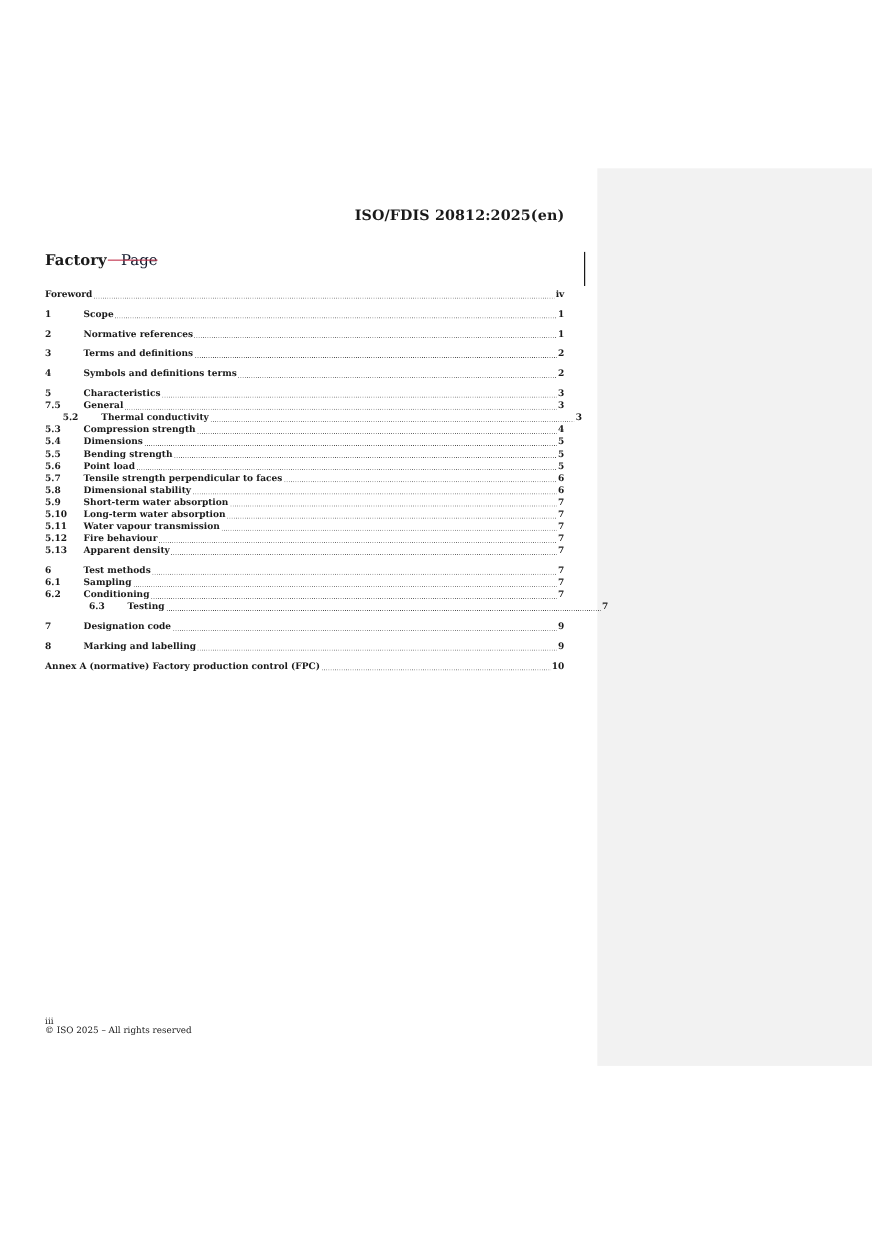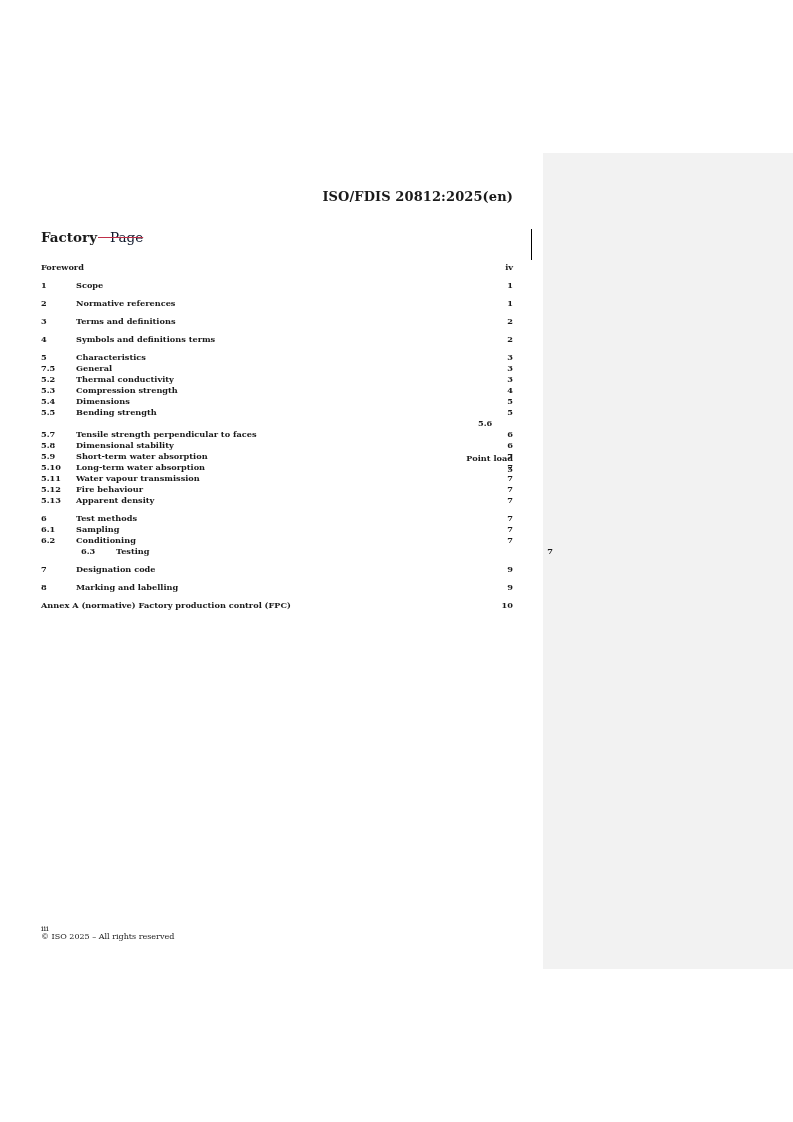--- a/index.html
+++ b/index.html
@@ -97,21 +97,21 @@
       <span class="toc-title">Characteristics</span>
       <span class="toc-leader"></span>
       <span class="toc-page">3</span>
     </div>
     <div class="toc-row" style="top: 101px;">
       <span class="toc-num">7.5</span>
       <span class="toc-title">General</span>
       <span class="toc-leader"></span>
       <span class="toc-page">3</span>
     </div>
-    <div class="toc-row" style="top: 112px;">
+    <div class="toc-row" style="top: 112px; margin-left: 16px;">
       <span class="toc-num">5.2</span>
       <span class="toc-title">Thermal conductivity</span>
       <span class="toc-leader"></span>
       <span class="toc-page">3</span>
     </div>
     <div class="toc-row" style="top: 123px;">
       <span class="toc-num">5.3</span>
       <span class="toc-title">Compression strength</span>
       <span class="toc-leader"></span>
       <span class="toc-page">4</span>
@@ -121,21 +121,21 @@
       <span class="toc-title">Dimensions</span>
       <span class="toc-leader"></span>
       <span class="toc-page">5</span>
     </div>
     <div class="toc-row" style="top: 145px;">
       <span class="toc-num">5.5</span>
       <span class="toc-title">Bending strength</span>
       <span class="toc-leader"></span>
       <span class="toc-page">5</span>
     </div>
-    <div class="toc-row" style="top: 156px; flex-direction: column;">
+    <div class="toc-row" style="top: 156px;">
       <span class="toc-num">5.6</span>
       <span class="toc-title">Point load</span>
       <span class="toc-leader"></span>
       <span class="toc-page">5</span>
     </div>
     <div class="toc-row" style="top: 167px;">
       <span class="toc-num">5.7</span>
       <span class="toc-title">Tensile strength perpendicular to faces</span>
       <span class="toc-leader"></span>
       <span class="toc-page">6</span>

